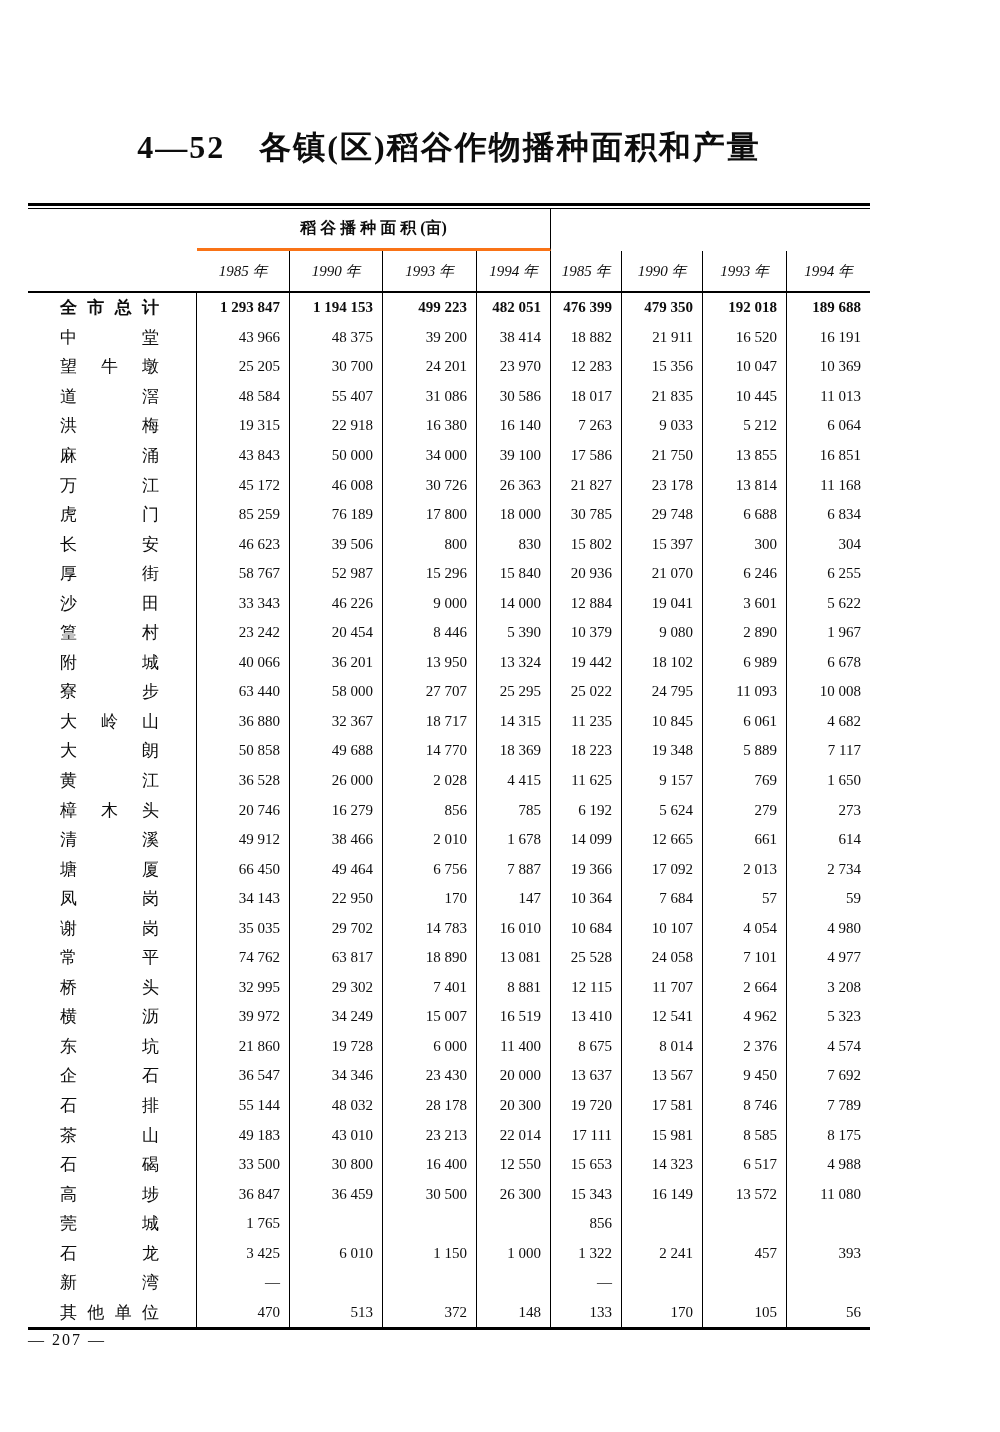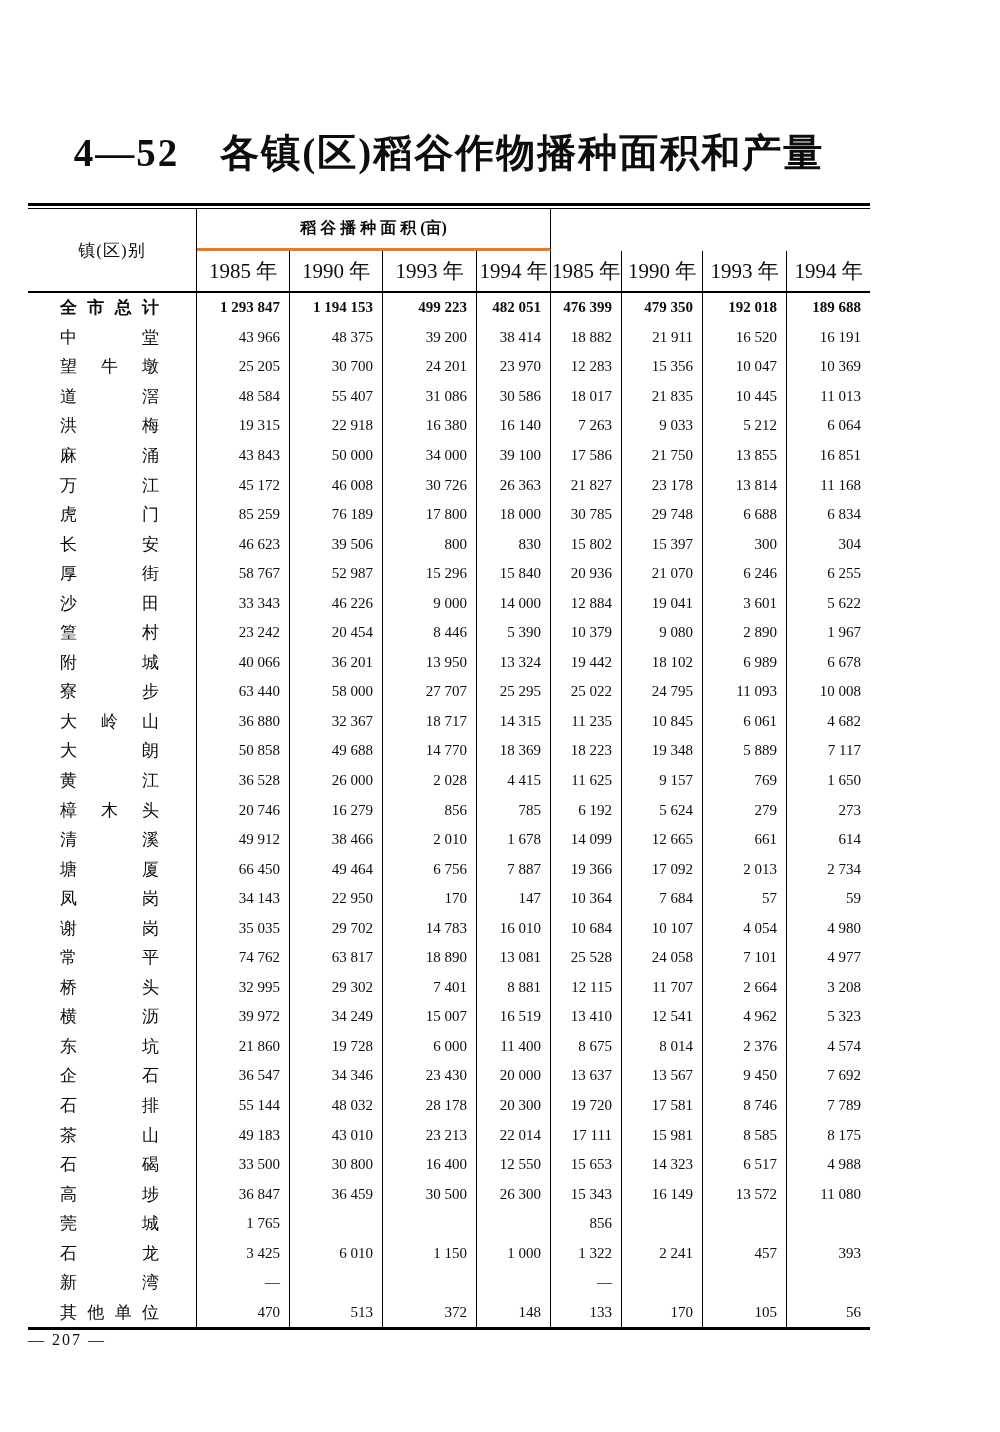--- a/index.html
+++ b/index.html
@@ -4,21 +4,21 @@
 <style>
   html,body { margin:0; padding:0; }
   body {
     width:1000px; height:1432px;
     background:#ffffff; color:#0d0d0d;
     font-family:"Liberation Serif","DejaVu Serif",serif;
     position:relative; overflow:hidden;
   }
   .title {
     position:absolute; left:28px; top:126px; width:842px;
-    text-align:center; font-size:39px; font-weight:bold;
+    text-align:center; font-size:32px; font-weight:bold;
     letter-spacing:2px; white-space:nowrap;
   }
   .tbl { position:absolute; left:28px; top:203px; width:842px; }
   .rule-thick { height:0; border-top:3px solid #000; }
   .rule-thin  { height:0; border-top:1px solid #000; margin-top:2px; }
   .grid {
     display:grid;
     grid-template-columns:169px 93px 93px 94px 74px 71px 81px 84px 83px;
   }
   .ghead { grid-template-rows:42px 40px; border-bottom:2px solid #000; }
@@ -30,21 +30,21 @@
   .h-garea {
     grid-column:2/6; grid-row:1; border-right:1px solid #000; border-bottom:3px solid #f97316;
     display:flex; align-items:center; justify-content:center; font-size:16px; font-weight:bold;
   }
   .h-gout {
     grid-column:6/10; grid-row:1; border-bottom:1px solid #000;
     display:flex; align-items:center; justify-content:center; font-size:16px; font-weight:bold;
   }
   .hy {
     grid-row:2; display:flex; align-items:center; justify-content:center;
-    font-size:21px; border-right:1px solid #000;
+    font-size:15px; border-right:1px solid #000;font-style:italic;
   }
   .hy.last { border-right:none; }
   .gbody { grid-auto-rows:29.55px; }
   .cell {
     display:flex; align-items:center; justify-content:flex-end;
     padding-right:9px; font-size:15px; border-right:1px solid #000;
     box-sizing:border-box; overflow:hidden;
   }
   .cell.lastcol { border-right:none; }
   .cell.lblcell { justify-content:flex-start; padding:0; font-size:17px; }
@@ -64,21 +64,20 @@
 
 <div>
 
   <div class="title">4—52　各镇(区)稻谷作物播种面积和产量</div>
 
   <div class="tbl">
     <div class="rule-thick"></div>
     <div class="rule-thin"></div>
 
     <div class="grid ghead">
-      <div class="h-corner">镇(区)别</div>
       <div class="h-garea">稻 谷 播 种 面 积 (亩)</div>
       <div class="hy" style="grid-column:2">1985 年</div>
       <div class="hy" style="grid-column:3">1990 年</div>
       <div class="hy" style="grid-column:4">1993 年</div>
       <div class="hy" style="grid-column:5">1994 年</div>
       <div class="hy" style="grid-column:6">1985 年</div>
       <div class="hy" style="grid-column:7">1990 年</div>
       <div class="hy" style="grid-column:8">1993 年</div>
       <div class="hy last" style="grid-column:9">1994 年</div>
     </div>

